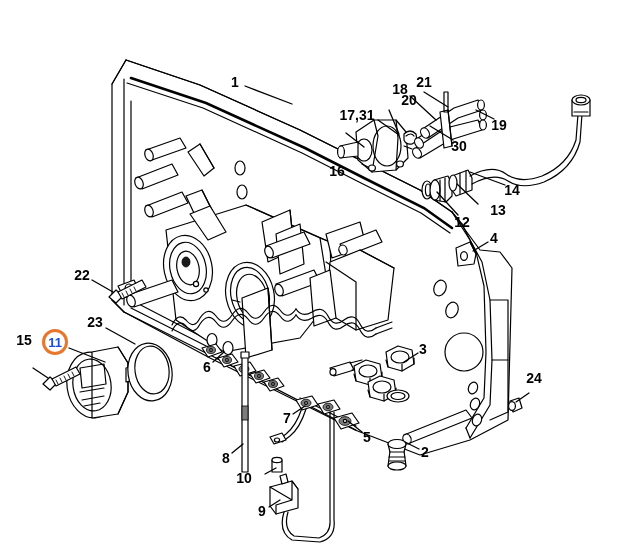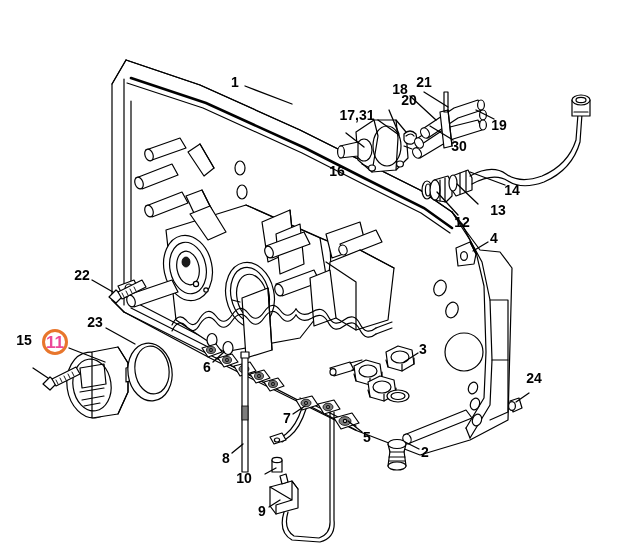--- a/index.html
+++ b/index.html
@@ -31,25 +31,25 @@
     white-space: nowrap;
     transform: translate(-50%, -50%);
     user-select: none;
   }
   .cl.hl {         
     width: 26px;
     height: 26px;
     border-radius: 50%;
     background: #ffffff;
     border: 3px solid #e8762c;
-    color: #ec4899;
+    color: #1d4ed8;
     display: flex;
     align-items: center;
     justify-content: center;
-    font-size: 17px;
+    font-size: 13px;
     box-sizing: border-box;
   }
 </style>
 </head>
 <body>
 
 <div id="diagram-root">
 
   <svg id="diagram-svg" viewBox="0 0 631 552" xmlns="http://www.w3.org/2000/svg">
     <defs>

